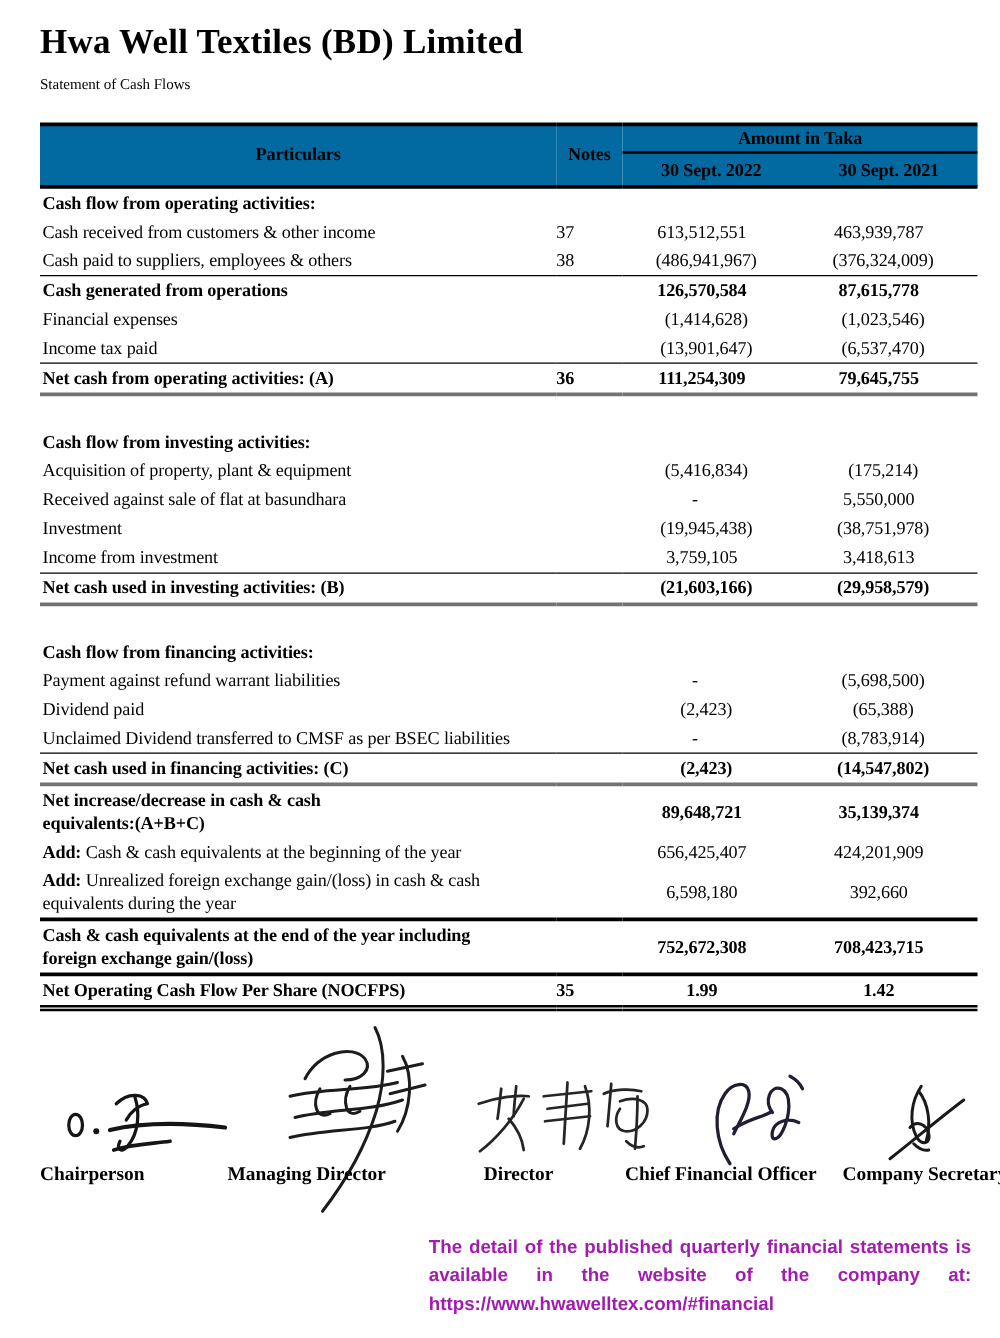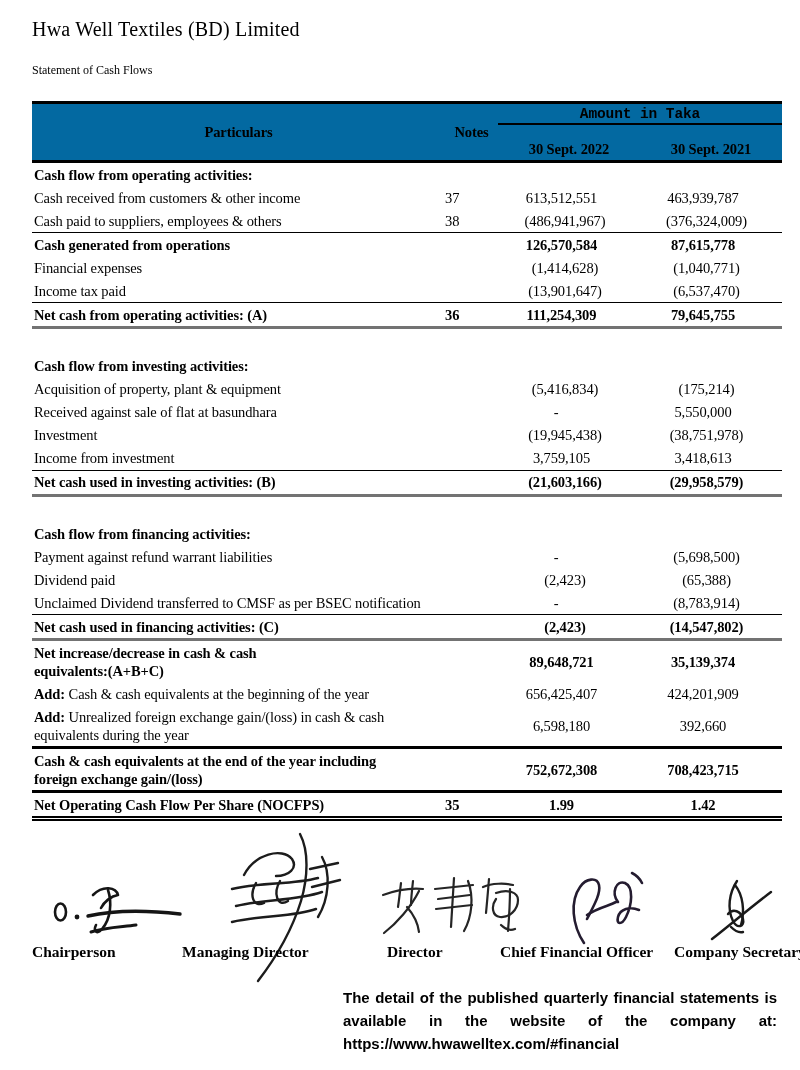--- a/index.html
+++ b/index.html
@@ -4,37 +4,37 @@
 <style>
   * { margin:0; padding:0; box-sizing:border-box; }
   html,body { background:#ffffff; }
   body {
     width:800px; height:1070px; overflow:hidden; position:relative;
     font-family:"Liberation Serif","DejaVu Serif",serif; color:#000;
   }
   .page { padding:18px 25px 0 32px; }
 
   
-  .company-title { font-size:20px; font-weight:normal; letter-spacing:.2px; margin-bottom:19px; }
+  .company-title { font-size:28px; font-weight:bold; letter-spacing:.2px; margin-bottom:7px; }
   .sub-line { font-size:12px; line-height:21px; }
 
   
   table.cashflow { width:750px; border-collapse:collapse; table-layout:fixed; margin-top:20px; letter-spacing:-.1px; }
   col.c-part  { width:413px; }
   col.c-notes { width:53px; }
   col.c-v22   { width:142px; }
   col.c-v21   { width:142px; }
 
   thead { background:#FFC000; }
   thead tr:first-child  { border-top:3px solid #000; }
   thead tr:last-child   { border-bottom:3px solid #000; }
   thead th { font-size:14.5px; font-weight:bold; padding:2px 2px; vertical-align:middle; }
   th.h-part, th.h-notes { text-align:center; }
-  th.h-amount { text-align:center; border-bottom:2px solid #000; padding-bottom:1px;font-family:Liberation Mono, monospace; }
-  th.h-year { padding-top:16px; }
+  th.h-amount { text-align:center; border-bottom:2px solid #000; padding-bottom:1px; }
+  th.h-year { padding-top:6px; }
 
   tbody td { font-size:14.5px; line-height:18px; padding:2.5px 0; vertical-align:middle; }
   td.lbl   { padding-left:2px; }
   td.nts   { text-align:left; }
   td.num   { text-align:center; }
   tr td.num:nth-child(3) { padding-right:8px; }
   tr td.num:nth-child(4) { padding-right:9px; }
   tr td.num.pp:nth-child(3) { padding-right:15px; }
   tr td.num.pp:nth-child(4) { padding-right:16px; }
   tr td.num.dd:nth-child(3) { padding-right:26px; }
@@ -53,21 +53,21 @@
   
   .signatures { position:relative; width:780px; height:150px; margin-top:14px; }
   .sig-svg { position:absolute; }
   .sig-label { position:absolute; top:108px; font-size:15.5px; font-weight:bold; white-space:nowrap; }
 
   
   .footer-note {
     position:absolute; left:343px; top:986px; width:434px;
     font-family:"Liberation Sans","DejaVu Sans",sans-serif;
     font-size:15px; font-weight:bold; line-height:23px;
-    text-align:justify; color:#000000;
+    text-align:justify; color:#a21caf;
   }
 </style>
 </head>
 <body>
 
 <div class="page">
 
   <div class="company-title">Hwa Well Textiles (BD) Limited</div>
   <div class="sub-line">Statement of Cash Flows</div>
 
@@ -111,21 +111,21 @@
       <tr class="b subtotal">
         <td class="lbl">Cash generated from operations</td>
         <td class="nts"></td>
         <td class="num pp">126,570,584</td>
         <td class="num pp">87,615,778</td>
       </tr>
       <tr>
         <td class="lbl">Financial expenses</td>
         <td class="nts"></td>
         <td class="num">(1,414,628)</td>
-        <td class="num">(1,040,771)</td>
+        <td class="num">(1,023,546)</td>
       </tr>
       <tr>
         <td class="lbl">Income tax paid</td>
         <td class="nts"></td>
         <td class="num">(13,901,647)</td>
         <td class="num">(6,537,470)</td>
       </tr>
       <tr class="b total">
         <td class="lbl">Net cash from operating activities: (A)</td>
         <td class="nts">36</td>
@@ -186,21 +186,21 @@
         <td class="num dd">-</td>
         <td class="num">(5,698,500)</td>
       </tr>
       <tr>
         <td class="lbl">Dividend paid</td>
         <td class="nts"></td>
         <td class="num">(2,423)</td>
         <td class="num">(65,388)</td>
       </tr>
       <tr>
-        <td class="lbl nowrap">Unclaimed Dividend transferred  to CMSF as per BSEC notification</td>
+        <td class="lbl nowrap">Unclaimed Dividend transferred  to CMSF as per BSEC liabilities</td>
         <td class="nts"></td>
         <td class="num dd">-</td>
         <td class="num">(8,783,914)</td>
       </tr>
       <tr class="b total">
         <td class="lbl">Net cash used in financing activities: (C)</td>
         <td class="nts"></td>
         <td class="num">(2,423)</td>
         <td class="num">(14,547,802)</td>
       </tr>

